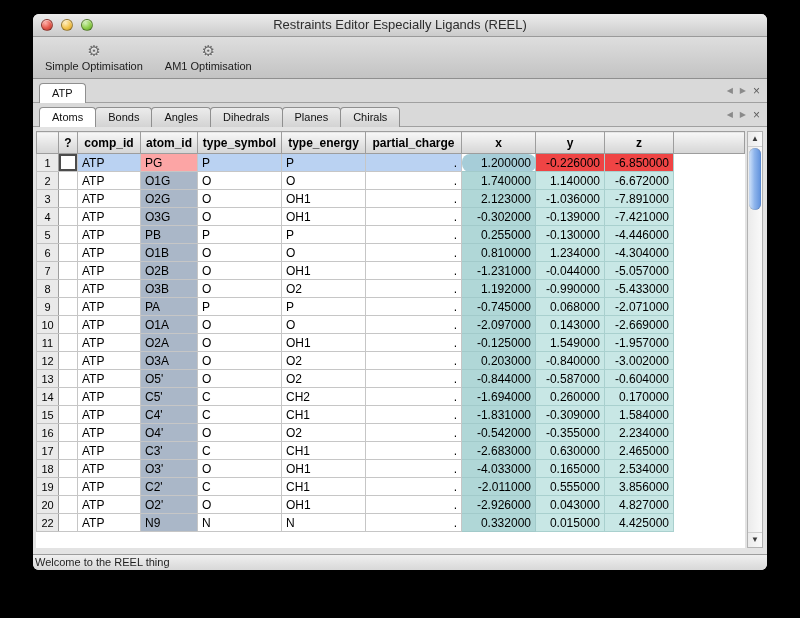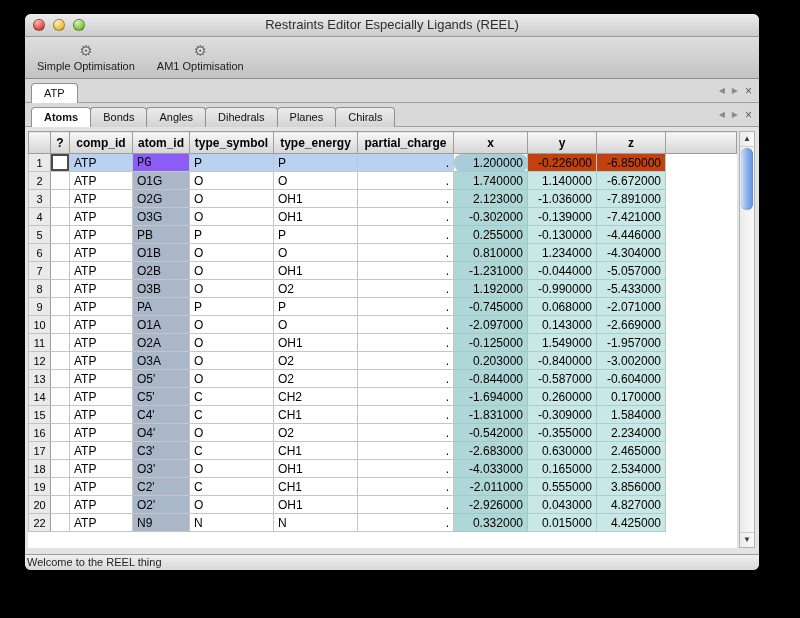--- a/index.html
+++ b/index.html
@@ -1,19 +1,19 @@
 <!DOCTYPE html>
 <html><head>
 <meta charset="utf-8">
 <style>
   html,body { margin:0; padding:0; background:#000; width:800px; height:618px; overflow:hidden;
               font-family:"Liberation Sans", sans-serif; }
   .screen { position:relative; width:800px; height:618px; background:#000; }
 
-  .window { position:absolute; left:25px; top:14px; width:734px; height:556px;
+  .window { position:absolute; left:33px; top:14px; width:734px; height:556px;
             background:#e6e6e6; border-radius:6px; overflow:hidden;
             box-shadow:0 12px 36px rgba(0,0,0,0.85); display:flex; flex-direction:column; }
 
   
   .titlebar { height:22px; flex:0 0 22px; background:linear-gradient(#ececec,#cbcbcb);
               border-bottom:1px solid #9a9a9a; position:relative; }
   .title { text-align:center; font-size:13px; line-height:22px; color:#2d2d2d; }
   .traffic { position:absolute; left:8px; top:5px; display:flex; gap:8px; }
   .light { width:12px; height:12px; border-radius:50%; box-sizing:border-box;
            border:1px solid rgba(0,0,0,0.35); box-shadow:inset 0 1px 1px rgba(255,255,255,0.55); }
@@ -30,21 +30,21 @@
   .tool-label { font-size:11px; color:#1c1c1c; margin-top:1px; white-space:nowrap; }
 
   
   .tabstrip { height:24px; flex:0 0 24px; background:#d9d9d9; border-bottom:1px solid #a0a0a0;
               position:relative; padding-left:6px; box-sizing:border-box; }
   .tab { display:inline-block; height:19px; line-height:19px; margin-top:4px; padding:0 12px;
          font-size:11px; color:#111; border:1px solid #8f8f8f; border-bottom:none;
          border-radius:4px 4px 0 0; background:linear-gradient(#ececec,#d3d3d3);
          vertical-align:bottom; }
   .tab.active { background:#ffffff; }
-  .tab.bold { font-weight:bold; }
+  .tab.bold { font-weight:normal; }
   .tab + .tab { margin-left:-1px; }
   .strip-controls { position:absolute; right:7px; top:0; height:100%;
                     display:flex; align-items:center; gap:7px; }
   .strip-controls .arr { font-size:8px; color:#8a8a8a; }
   .strip-controls .x   { font-size:12px; color:#5c5c5c; line-height:12px; }
 
   
   .table-area { flex:1 1 auto; position:relative; background:#e3e3e3; }
   .grid-wrap { position:absolute; left:3px; top:4px; right:22px; bottom:6px;
                background:#fff; overflow:hidden; }
@@ -68,23 +68,23 @@
   .col-y { width:69px; }
   .col-z { width:69px; }
 
   tbody td.col-atom_id { background:#aab7c8; }
   tbody td.col-x { background:#b0d7d7; text-align:right; border-color:#a2caca; }
   tbody td.col-y, tbody td.col-z { background:#c8e7e5; text-align:right; border-color:#a9d0ce; }
   tbody td.col-partial_charge { text-align:right; }
   tbody td.fill { border:none; background:#fff; }
 
   tbody tr.selected td { background:#bad2f2; }
-  tbody tr.selected td.col-atom_id { background:#8b5cf6;font-family:Liberation Mono, monospace; }
+  tbody tr.selected td.col-atom_id { background:#fca5a5; }
   tbody tr.selected td.col-x { background:#a6cdd8;border-radius:8px; }
-  tbody tr.selected td.col-y, tbody tr.selected td.col-z { background:#c2410c;margin-left:12px; }
+  tbody tr.selected td.col-y, tbody tr.selected td.col-z { background:#ef4444;margin-left:12px; }
   tbody tr.selected td.col-q { background:#fff; box-shadow:inset 0 0 0 2px #4c4c4c; }
   tbody tr.selected td.fill { background:#fff; }
 
   
   .vscroll { position:absolute; top:4px; right:4px; bottom:6px; width:16px;
              background:linear-gradient(to right,#ebebeb,#fafafa);
              border:1px solid #b2b2b2; box-sizing:border-box; }
   .scroll-btn { position:absolute; left:0; width:100%; height:14px; text-align:center;
                 font-size:8px; color:#3a3a3a; line-height:14px; }
   .scroll-btn.top { top:0; border-bottom:1px solid #cfcfcf; }

